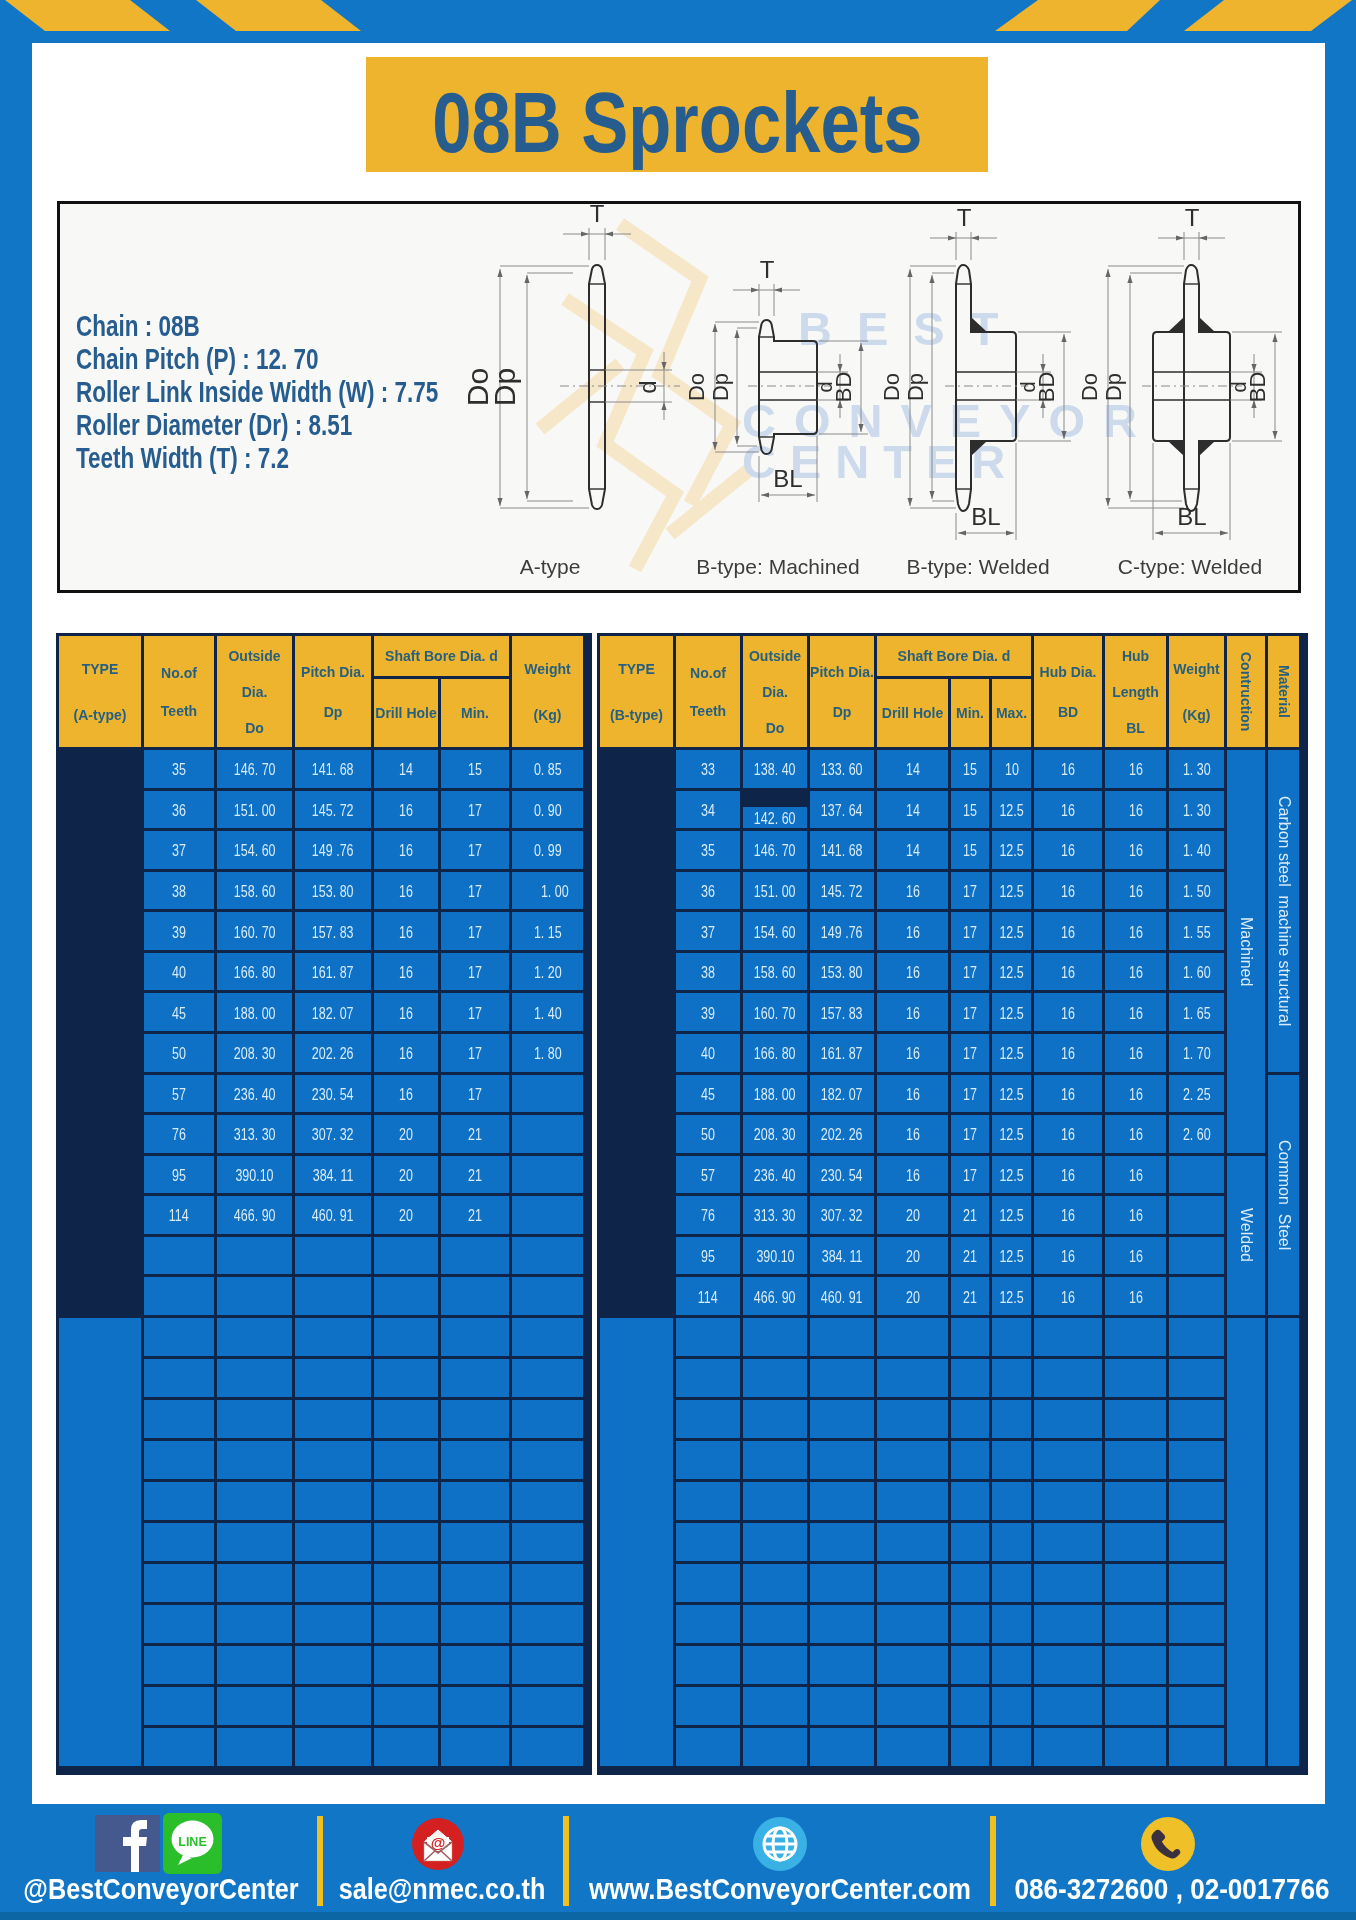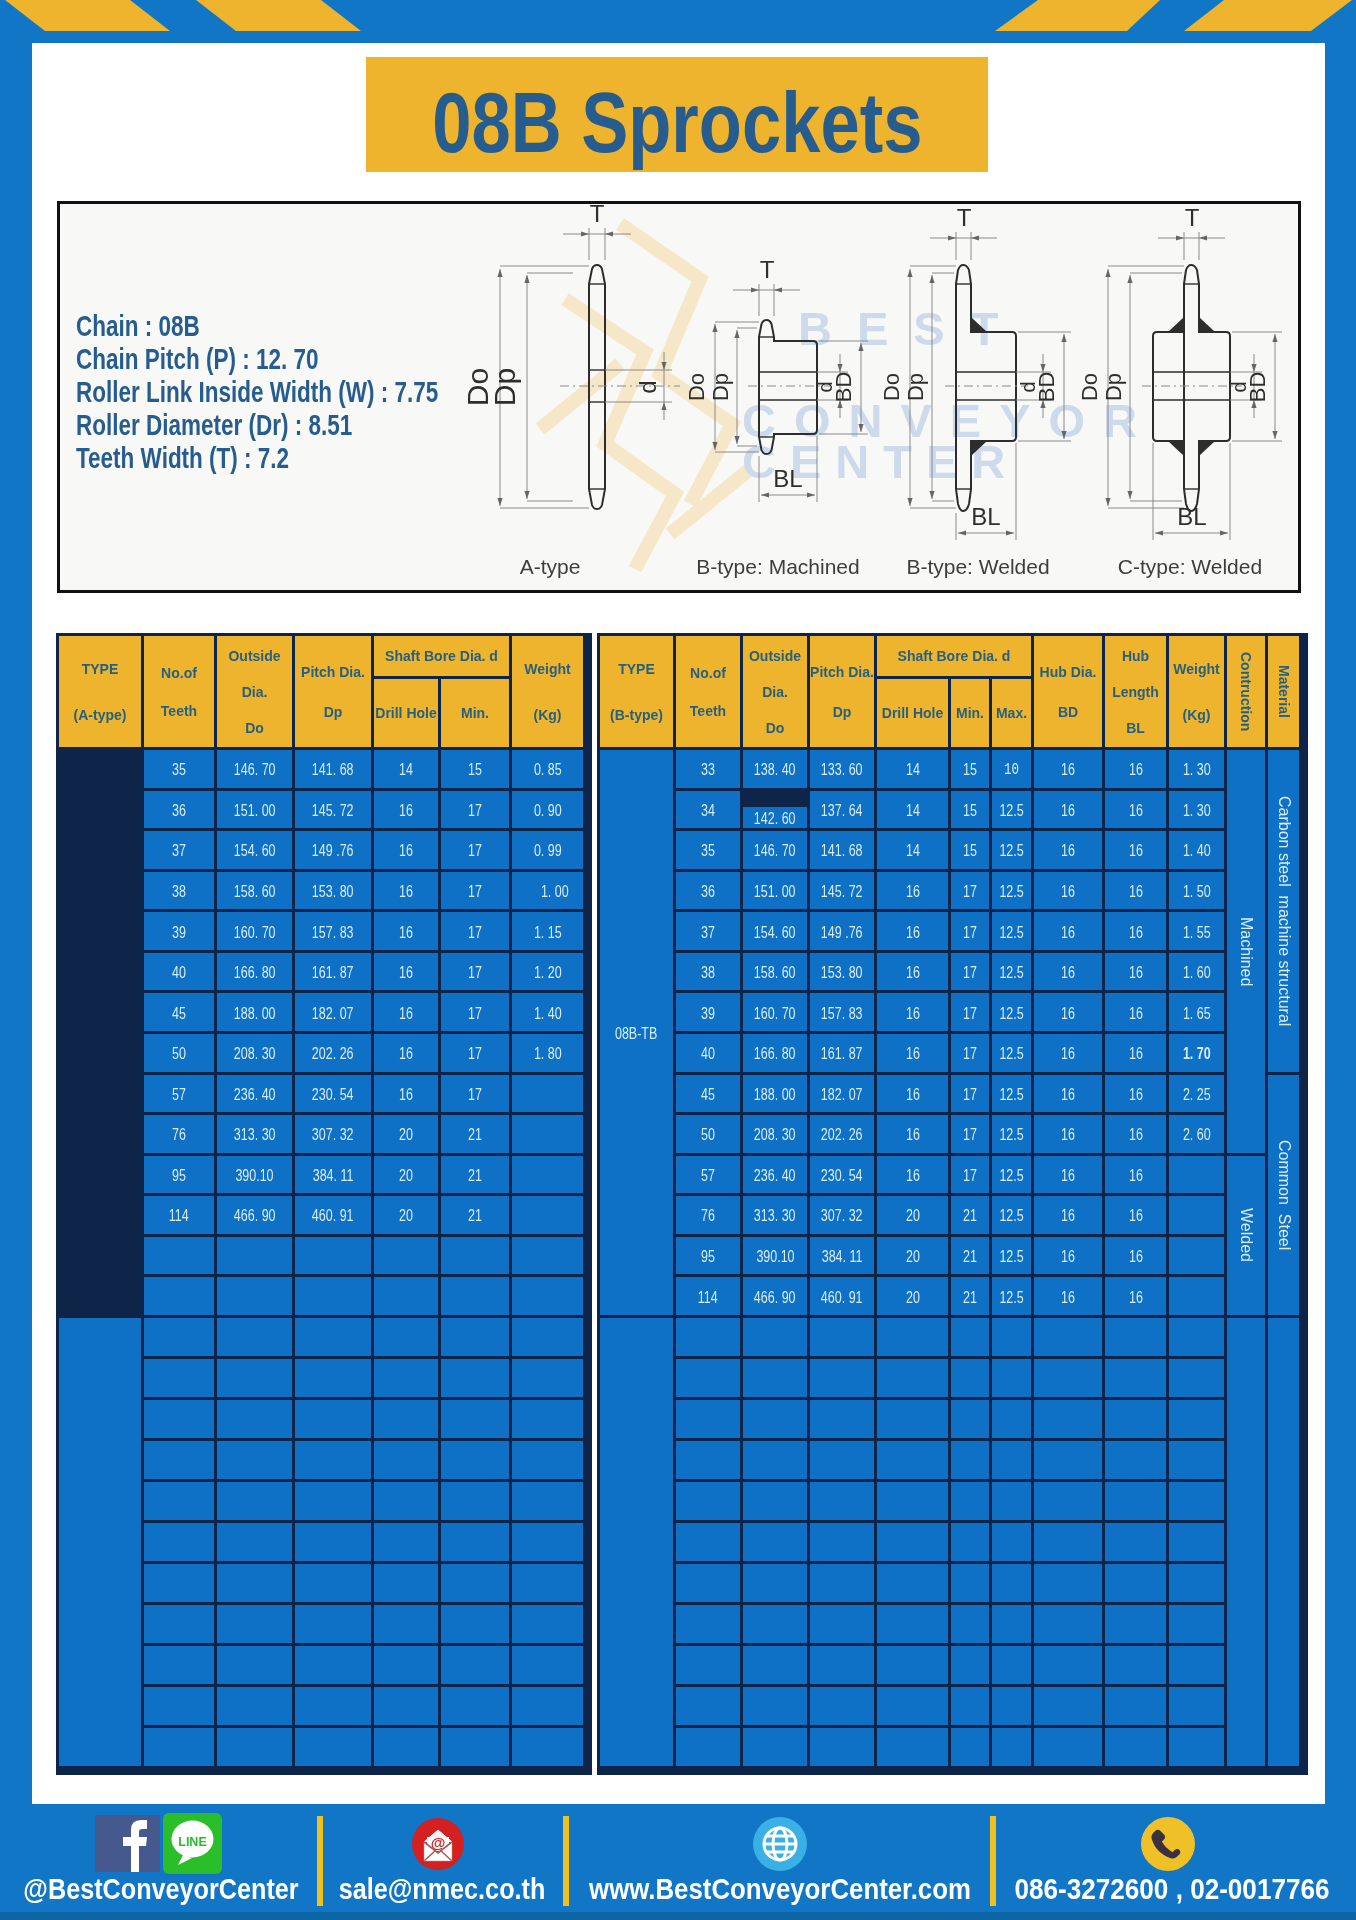--- a/index.html
+++ b/index.html
@@ -526,39 +526,36 @@
     <div class="h" style="grid-column:4;grid-row:1/3;line-height:40px;">Pitch Dia.<br>Dp</div>
     <div class="h" style="grid-column:5/8;grid-row:1;">Shaft Bore Dia. d</div>
     <div class="h" style="grid-column:5;grid-row:2;">Drill Hole</div>
     <div class="h" style="grid-column:6;grid-row:2;">Min.</div>
     <div class="h" style="grid-column:7;grid-row:2;">Max.</div>
     <div class="h" style="grid-column:8;grid-row:1/3;line-height:40px;">Hub Dia.<br>BD</div>
     <div class="h" style="grid-column:9;grid-row:1/3;line-height:36px;">Hub<br>Length<br>BL</div>
     <div class="h" style="grid-column:10;grid-row:1/3;line-height:46px;">Weight<br>(Kg)</div>
     <div class="hv" style="grid-column:11;grid-row:1/3;">Contruction</div>
     <div class="hv" style="grid-column:12;grid-row:1/3;">Material</div>
-    <div class="d" style="grid-column:1;grid-row:3/17;">
-      <i>08B-TB</i>
-    </div>
     <div class="d" style="grid-column:2;grid-row:3;">
       <i>33</i>
     </div>
     <div class="d" style="grid-column:3;grid-row:3;">
       <i>138. 40</i>
     </div>
     <div class="d" style="grid-column:4;grid-row:3;">
       <i>133. 60</i>
     </div>
     <div class="d" style="grid-column:5;grid-row:3;">
       <i>14</i>
     </div>
     <div class="d" style="grid-column:6;grid-row:3;">
       <i>15</i>
     </div>
-    <div class="d" style="grid-column:7;grid-row:3;font-family:Liberation Mono, monospace;">
+    <div class="d" style="grid-column:7;grid-row:3;">
       <i>10</i>
     </div>
     <div class="d" style="grid-column:8;grid-row:3;">
       <i>16</i>
     </div>
     <div class="d" style="grid-column:9;grid-row:3;">
       <i>16</i>
     </div>
     <div class="d" style="grid-column:10;grid-row:3;">
       <i>1. 30</i>
@@ -742,21 +739,21 @@
     </div>
     <div class="d" style="grid-column:7;grid-row:10;">
       <i>12.5</i>
     </div>
     <div class="d" style="grid-column:8;grid-row:10;">
       <i>16</i>
     </div>
     <div class="d" style="grid-column:9;grid-row:10;">
       <i>16</i>
     </div>
-    <div class="d" style="grid-column:10;grid-row:10;font-weight:bold;">
+    <div class="d" style="grid-column:10;grid-row:10;">
       <i>1. 70</i>
     </div>
     <div class="d" style="grid-column:2;grid-row:11;">
       <i>45</i>
     </div>
     <div class="d" style="grid-column:3;grid-row:11;">
       <i>188. 00</i>
     </div>
     <div class="d" style="grid-column:4;grid-row:11;">
       <i>182. 07</i>

